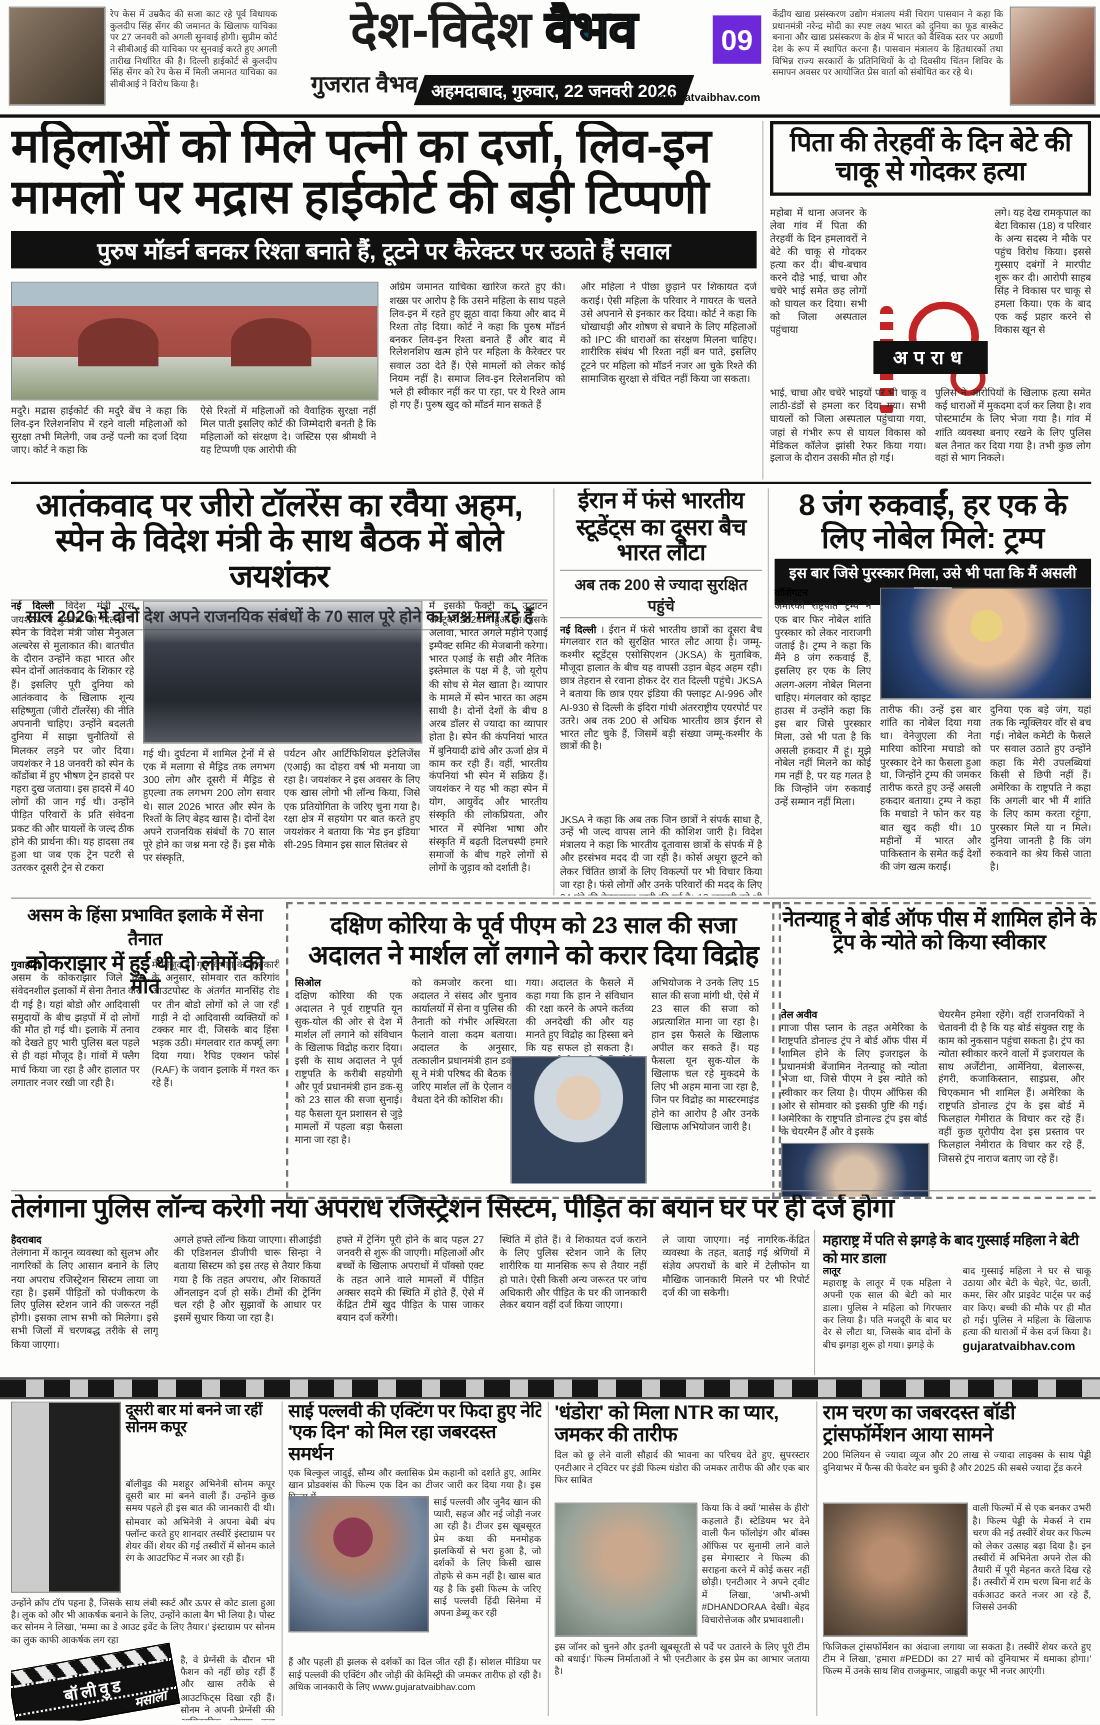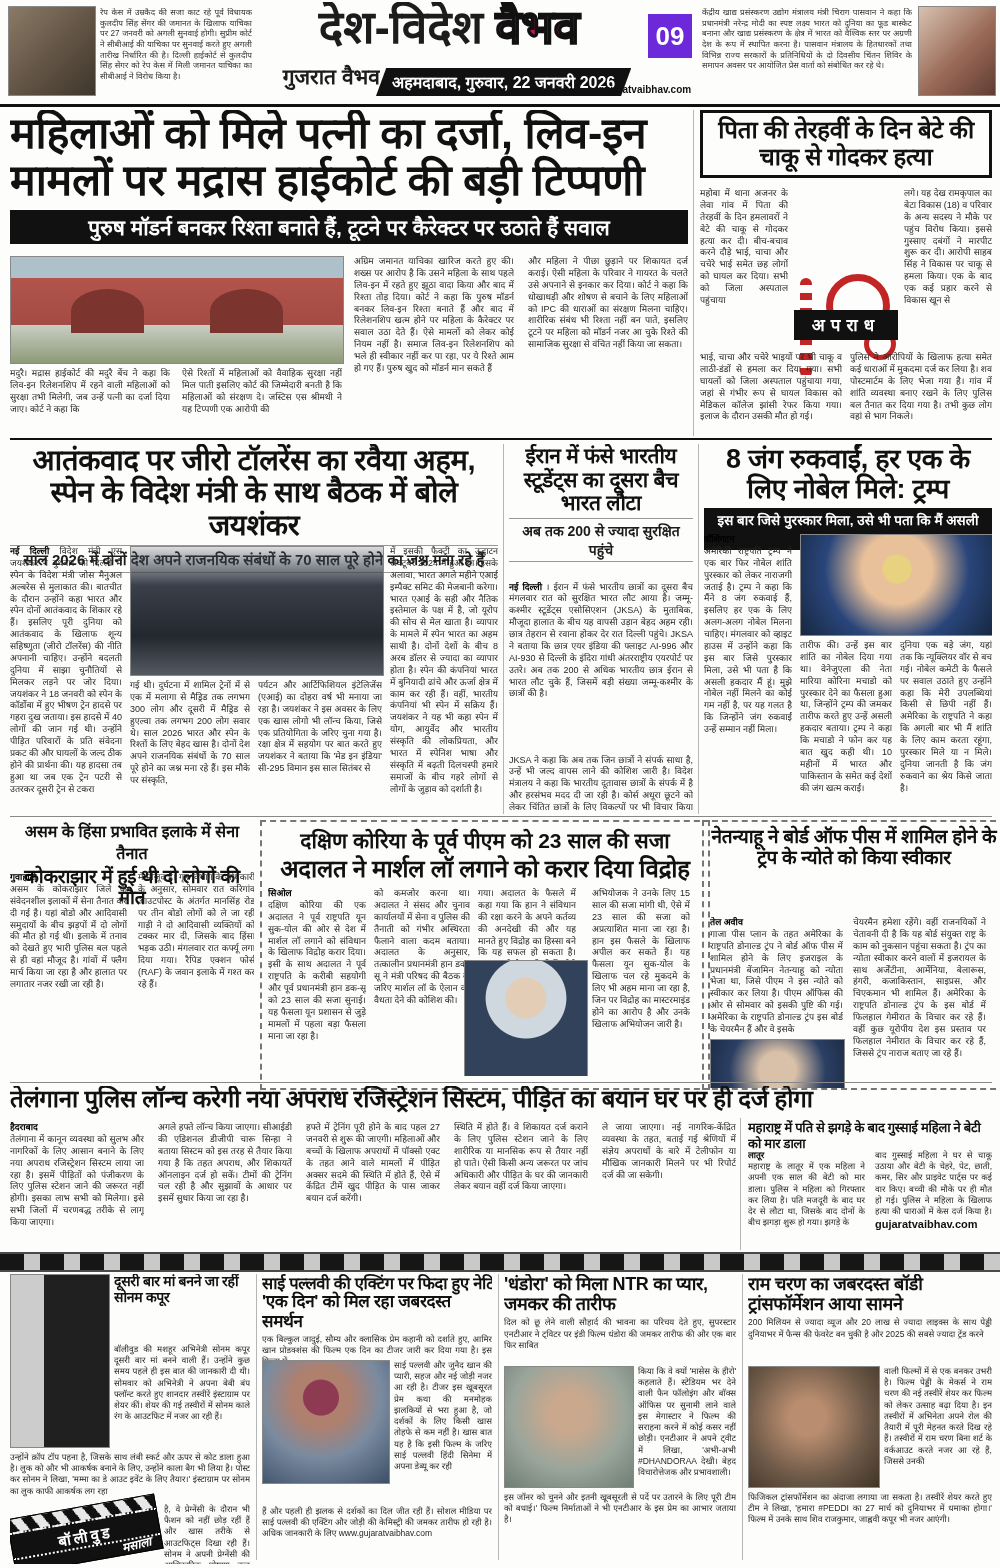--- a/index.html
+++ b/index.html
@@ -22,21 +22,21 @@
   .ph-madurai:after{content:"";position:absolute;right:18%;top:30%;width:22%;height:42%;background:#7c342f;border-radius:50% 50% 0 0;}
   .ph-meeting{background:linear-gradient(180deg,#46506033 0,#3a3f4a 30%,#23272e 70%,#555962);}
   .ph-trump{background:radial-gradient(circle at 50% 34%,#e9d27f 0 12%,#e8c09a 13% 30%,#29457a 62%,#16273f);}
   .ph-yoon{background:radial-gradient(circle at 50% 32%,#e3cdb6 0 20%,#cfd8df 21% 40%,#31425a 41% 100%);}
   .ph-netanyahu{background:radial-gradient(circle at 50% 38%,#d9c0a8 0 22%,#2b3f63 58%,#18263d);}
   .ph-sonam{background:linear-gradient(90deg,#cccccc 0 34%,#202020 34%);}
   .ph-sai{background:radial-gradient(circle at 46% 30%,#8e3a52 0 16%,#b0806e 17% 26%,#7a8ba0 55%,#3c4f66);}
   .ph-ntr{background:radial-gradient(circle at 50% 38%,#caa88e 0 20%,#9aa59b 58%,#6f7d74);}
   .ph-ram{background:radial-gradient(circle at 45% 42%,#b98d6f 0 18%,#6e5a48 60%,#3f3327);}
   .brief{font-size:8.2px;line-height:1.3;text-align:justify;color:#333;}
-  .mast-accent{color:#be185d;-webkit-text-stroke:2px #111;text-shadow:0 0 1px #111;}
+  .mast-accent{color:#0c4a6e;-webkit-text-stroke:2px #111;text-shadow:0 0 1px #111;}
   .banner{background:#111;color:#fff;font-weight:900;font-size:16px;padding:3px 16px;
           clip-path:polygon(4% 0,100% 0,96% 100%,0 100%);white-space:nowrap;}
   .pagebox{background:#6d28d9;color:#fff;font-weight:900;font-size:26px;display:flex;align-items:center;justify-content:center;}
   .kicker{font-weight:900;color:#111;}
   .dashedbox{border:2px dashed #777;}
   
   .crime-tag{position:relative;}
   .chain{position:absolute;left:6px;top:4px;width:12px;height:100px;
          background:repeating-linear-gradient(180deg,#c22525 0 7px,transparent 7px 15px);border-radius:6px;}
   .cuff{position:absolute;right:8px;top:0;width:50px;height:50px;border:7px solid #c22525;border-radius:50%;}
@@ -118,21 +118,21 @@
       <div class="abs c" style="left:248px;top:134px;width:124px;height:132px;">पर्यटन और आर्टिफिशियल इंटेलिजेंस (एआई) का दोहरा वर्ष भी मनाया जा रहा है। जयशंकर ने इस अवसर के लिए एक खास लोगो भी लॉन्च किया, जिसे एक प्रतियोगिता के जरिए चुना गया है। रक्षा क्षेत्र में सहयोग पर बात करते हुए जयशंकर ने बताया कि 'मेड इन इंडिया' सी-295 विमान इस साल सितंबर से</div>
       <div class="abs c" style="left:380px;top:0;width:108px;height:266px;">में इसकी फैक्ट्री का उद्घाटन अक्टूबर 2024 में हुआ था। इसके अलावा, भारत अगले महीने एआई इम्पैक्ट समिट की मेजबानी करेगा। भारत एआई के सही और नैतिक इस्तेमाल के पक्ष में है, जो यूरोप की सोच से मेल खाता है। व्यापार के मामले में स्पेन भारत का अहम साथी है। दोनों देशों के बीच 8 अरब डॉलर से ज्यादा का व्यापार होता है। स्पेन की कंपनियां भारत में बुनियादी ढांचे और ऊर्जा क्षेत्र में काम कर रही हैं। वहीं, भारतीय कंपनियां भी स्पेन में सक्रिय हैं। जयशंकर ने यह भी कहा स्पेन में योग, आयुर्वेद और भारतीय संस्कृति की लोकप्रियता, और भारत में स्पेनिश भाषा और संस्कृति में बढ़ती दिलचस्पी हमारे समाजों के बीच गहरे लोगों से लोगों के जुड़ाव को दर्शाती है।</div>
     </div>
   </div>
 
   <div class="vdiv" style="left:503px;top:444px;height:370px;"></div>
 
   <div class="abs" style="left:509px;top:444px;width:184px;height:370px;">
     <div class="hd center" style="font-size:21px;">ईरान में फंसे भारतीय स्टूडेंट्स का दूसरा बैच भारत लौटा</div>
     <div class="center" style="font-size:14px;font-weight:900;border-top:1px solid #999;border-bottom:1px solid #999;padding:2px 0;margin-top:3px;">अब तक 200 से ज्यादा सुरक्षित पहुंचे</div>
-    <div class="c" style="margin-top:20px;height:170px;">
+    <div class="c" style="margin-top:5px;height:170px;">
       <b class="dl">नई दिल्ली</b> ।
       <span>ईरान में फंसे भारतीय छात्रों का दूसरा बैच मंगलवार रात को सुरक्षित भारत लौट आया है। जम्मू-कश्मीर स्टूडेंट्स एसोसिएशन (JKSA) के मुताबिक, मौजूदा हालात के बीच यह वापसी उड़ान बेहद अहम रही। छात्र तेहरान से रवाना होकर देर रात दिल्ली पहुंचे। JKSA ने बताया कि छात्र एयर इंडिया की फ्लाइट AI-996 और AI-930 से दिल्ली के इंदिरा गांधी अंतरराष्ट्रीय एयरपोर्ट पर उतरे। अब तक 200 से अधिक भारतीय छात्र ईरान से भारत लौट चुके हैं, जिसमें बड़ी संख्या जम्मू-कश्मीर के छात्रों की है।</span>
     </div>
     <div class="c" style="margin-top:3px;height:108px;">JKSA ने कहा कि अब तक जिन छात्रों ने संपर्क साधा है, उन्हें भी जल्द वापस लाने की कोशिश जारी है। विदेश मंत्रालय ने कहा कि भारतीय दूतावास छात्रों के संपर्क में है और हरसंभव मदद दी जा रही है। कोर्स अधूरा छूटने को लेकर चिंतित छात्रों के लिए विकल्पों पर भी विचार किया जा रहा है। फंसे लोगों और उनके परिवारों की मदद के लिए 24 घंटे की हेल्पलाइन जारी की गई है। 12 जनवरी को भी भारतीय छात्रों का पहला बैच सुरक्षित वापस लाया गया था। जरूरत पड़ने पर और उड़ानों का इंतजाम किया जाएगा।</div>
   </div>
 
   <div class="vdiv" style="left:698px;top:444px;height:370px;"></div>
 
   <div class="abs" style="left:704px;top:444px;width:288px;height:370px;">
     <div class="hd center" style="font-size:27px;">8 जंग रुकवाईं, हर एक के लिए नोबेल मिले: ट्रम्प</div>

